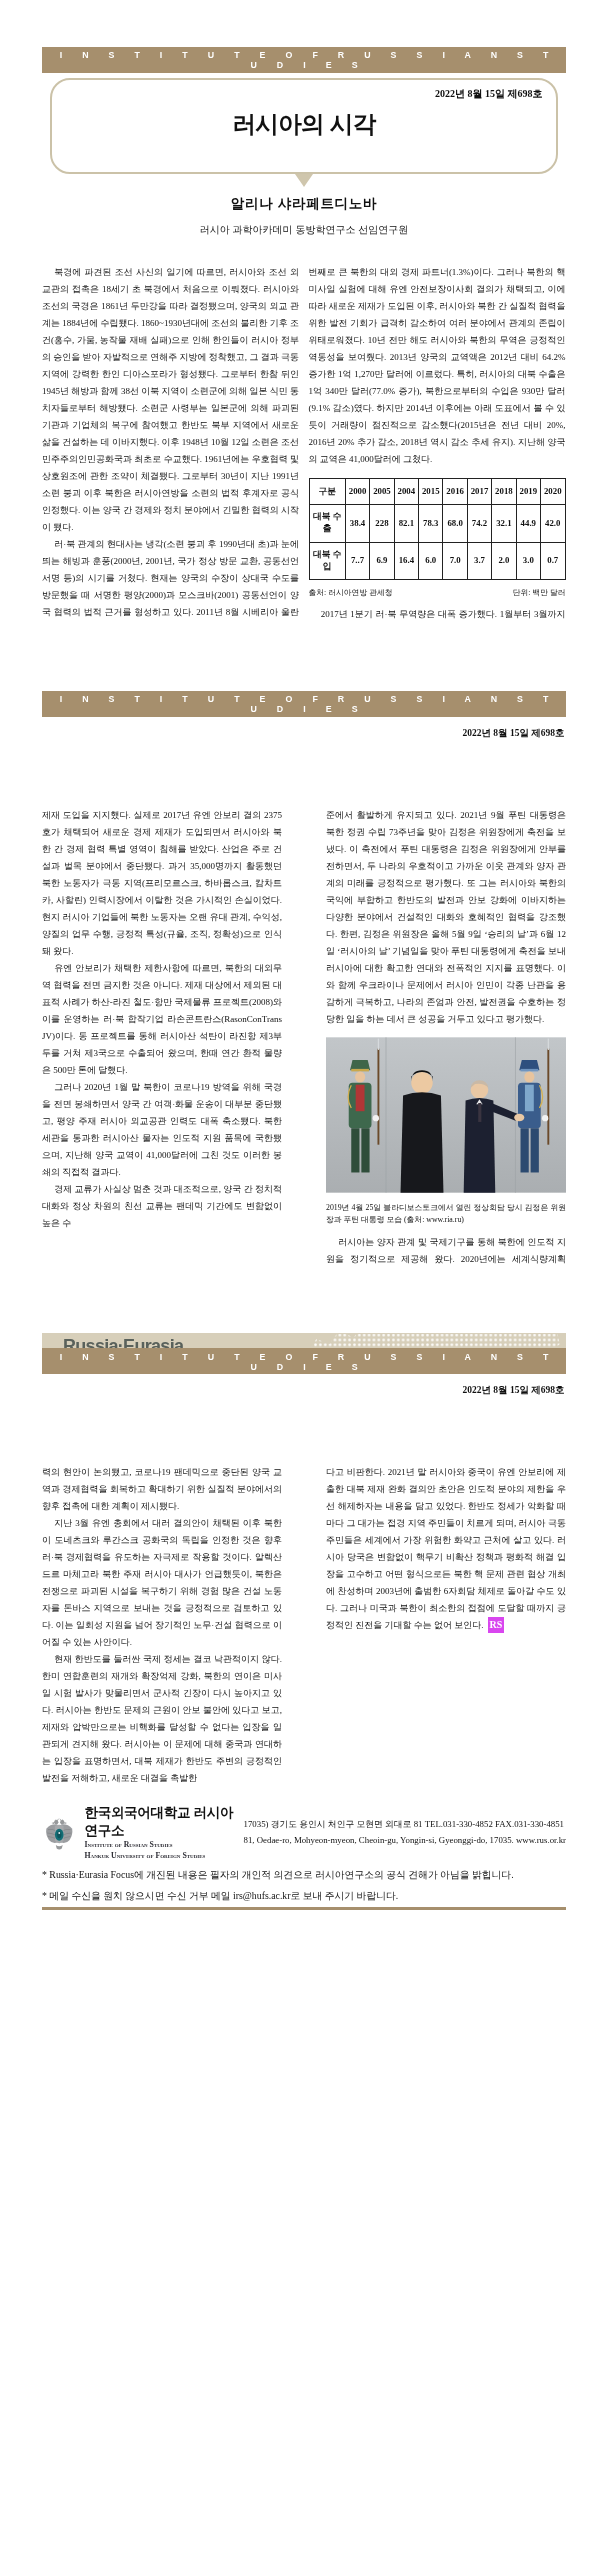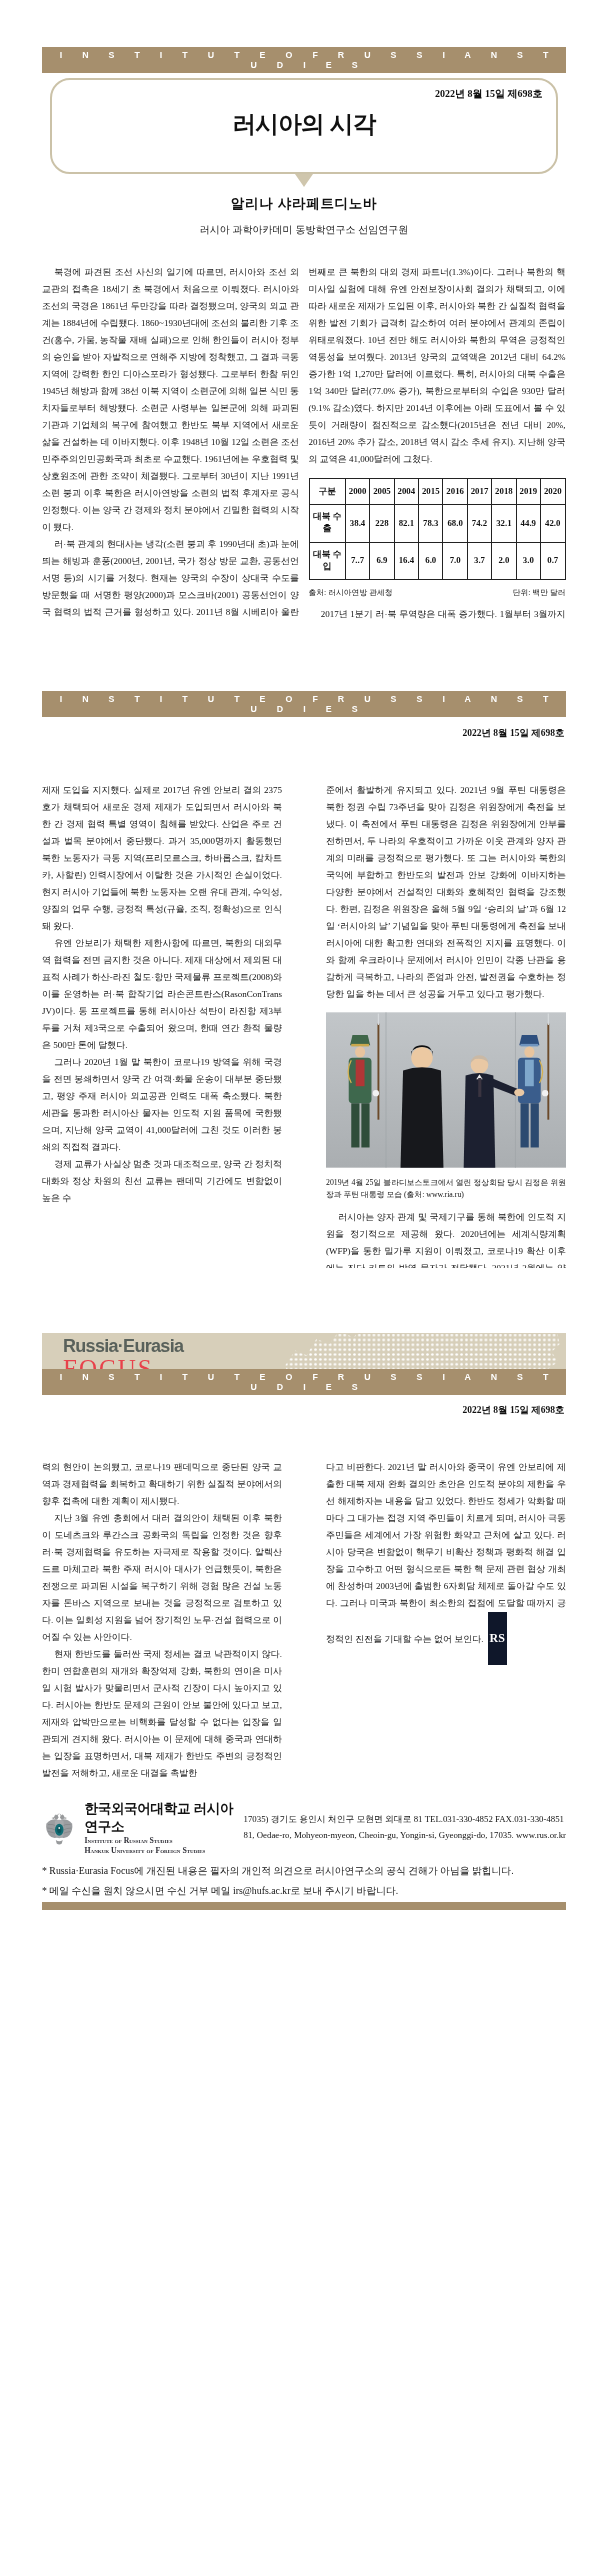--- a/index.html
+++ b/index.html
@@ -36,41 +36,41 @@
            border-top:13.5px solid #cfc6ad;}
   .author{text-align:center;margin-top:21px;font-family:"Liberation Sans",sans-serif;
           font-weight:bold;font-size:13.5px;letter-spacing:0.7px;}
   .affil{text-align:center;margin-top:9.5px;font-family:"Liberation Sans",sans-serif;font-size:10px;}
 
   
   .issue-line{text-align:right;font-weight:bold;font-size:9.5px;margin:9.5px 1.4px 0;}
 
   
   .cols{display:flex;gap:9.5px;margin-top:27px;flex:1;}
-  .page-2 .cols,.page-3 .cols{margin-top:42px;gap:44px;}
+  .page-2 .cols,.page-3 .cols{margin-top:67px;gap:44px;}
   .col{width:257px;font-size:9px;line-height:17px;text-align:justify;}
   .para{margin:0;text-indent:1.35em;}
   .para.cont{text-indent:0;}
 
   
   .trade-table{width:100%;border-collapse:collapse;margin:10.8px 0 4px;text-align:center;
                font-size:8.8px;}
   .trade-table th,.trade-table td{border:0.7px solid #222;padding:1.4px 0.7px;font-weight:bold;}
   .trade-table thead th{height:21.6px;}
   .trade-table tbody td{height:34px;}
   .trade-table .rowlab{width:30px;line-height:1.35;padding:1.4px 2.7px;}
   .table-note{display:flex;justify-content:space-between;font-size:7.8px;margin-bottom:5px;}
 
   
   .photo{width:100%;height:166px;margin:4px 0 4px;display:block;}
   .caption{font-size:7.8px;line-height:1.65;text-align:justify;margin-bottom:6.8px;}
 
   
-  .rs{display:inline-block;background:#0f172a;color:#fff;font-family:"Liberation Serif",serif;
-      font-weight:bold;font-size:12px;line-height:1.2;padding:19px 2px;margin-left:4px;}
+  .rs{display:inline-block;background:#d946ef;color:#fff;font-family:"Liberation Serif",serif;
+      font-weight:bold;font-size:10px;line-height:1.2;padding:2px 2px;margin-left:4px;}
 
   
   .footer{display:flex;align-items:center;gap:8px;margin:17.6px 0 4px;}
   .inst-kr{font-family:"Liberation Sans",sans-serif;font-weight:bold;font-size:13.5px;letter-spacing:-0.3px;}
   .inst-en{font-size:7.8px;line-height:1.35;color:#2b2b33;font-variant:small-caps;font-weight:bold;}
   .addr{font-size:8.8px;line-height:1.8;white-space:nowrap;}
   .notes p{margin:0;font-size:9.8px;line-height:2.1;text-indent:0;}
   .pagebar{margin-top:auto;height:12px;background:#a68f6d;}
 </style>
 </head>

